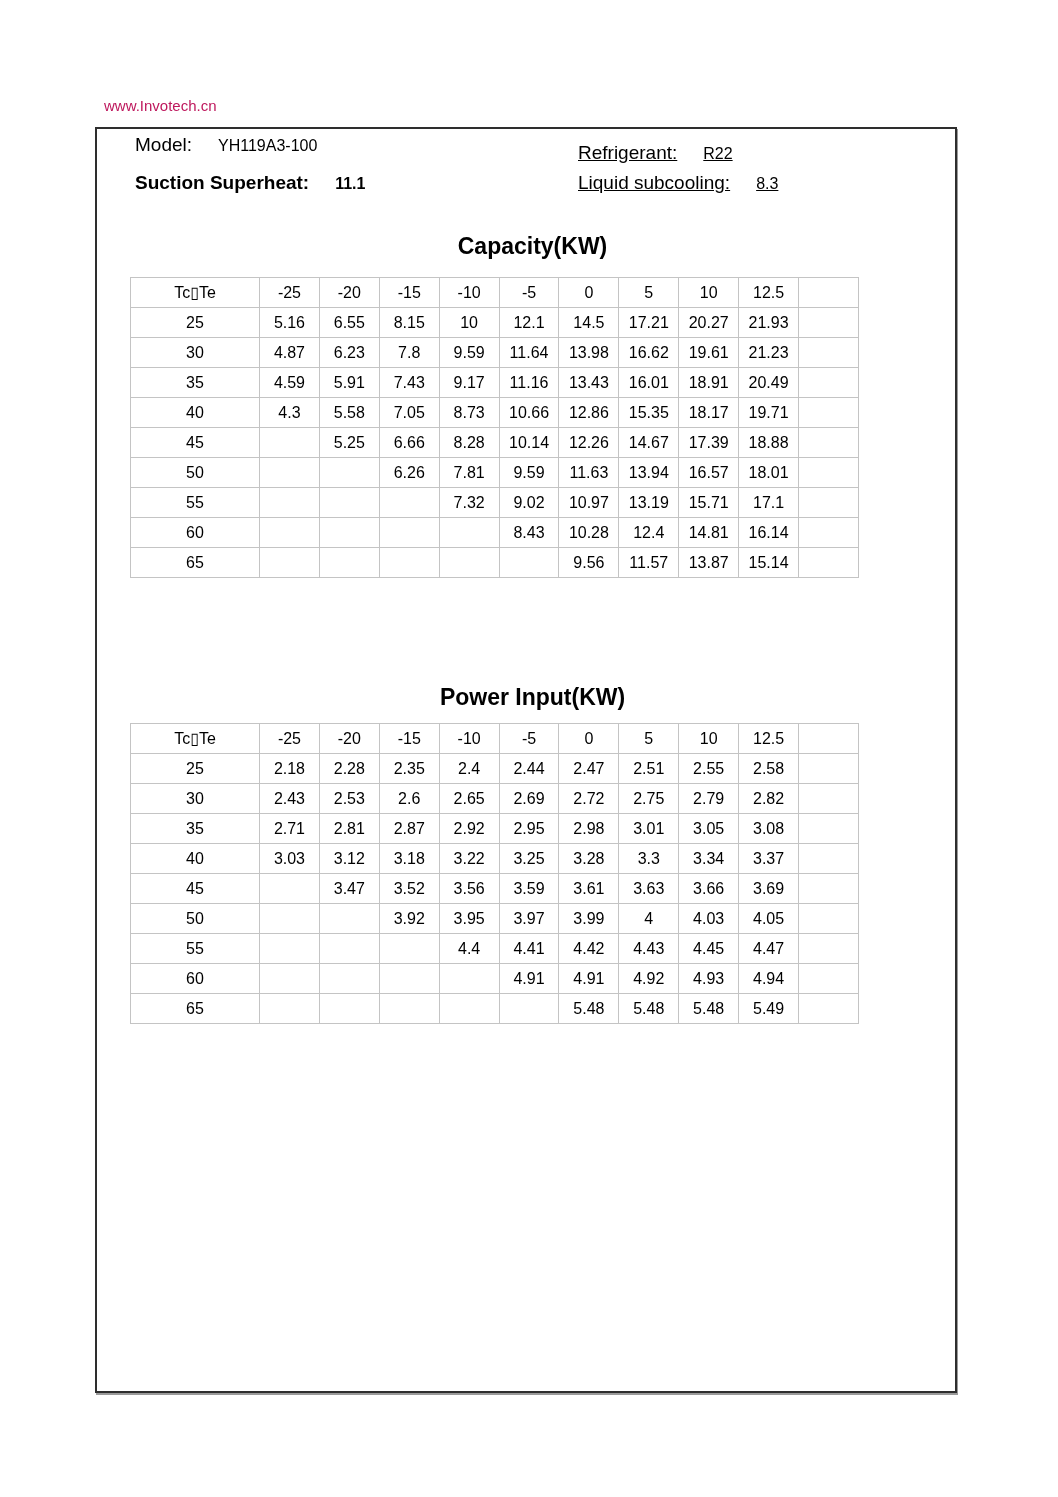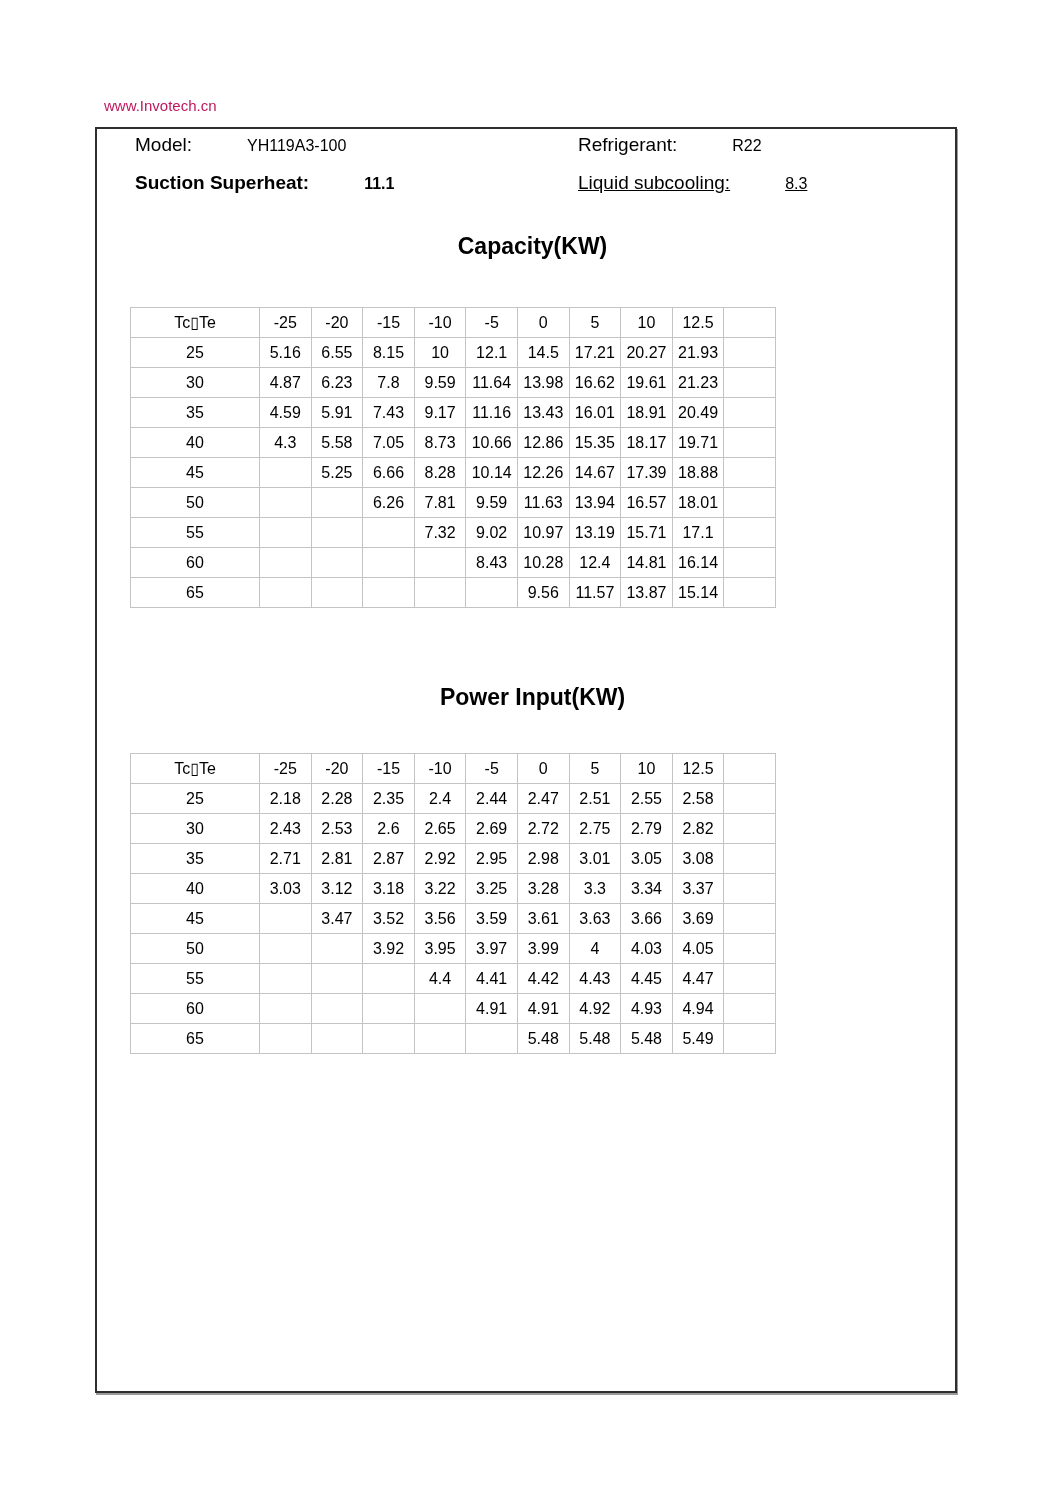--- a/index.html
+++ b/index.html
@@ -26,46 +26,44 @@
     height: 1266px;
     border: 2px solid #2e2e2e;
     background: #ffffff;
     box-shadow: 1px 2px 0 #9a9a9a;
   }
   .field {
     position: absolute;
     display: flex;
     align-items: baseline;
     white-space: nowrap;
-    gap: 29px;
   }
   .field .lbl { font-size: 19px; }
   .field .val { font-size: 16px; margin-left: 26px; }
   #field-model            { left: 135px; top: 134px; }
-  #field-refrigerant      { left: 578px; top: 134px; }
+  #field-refrigerant      { left: 578px; top: 142px; text-decoration: underline; }
   #field-suction-superheat{ left: 135px; top: 172px; font-weight: bold; }
   #field-liquid-subcooling{ left: 578px; top: 172px; text-decoration: underline; }
   .section-title {
     position: absolute;
     left: 130px;
     width: 805px;
     text-align: center;
     font-weight: bold;
     font-size: 23px;
   }
   #capacity-title { top: 233px; }
   #power-title    { top: 684px; }
   table.data-table {
     position: absolute;
     left: 130px;
-    width: 646px;
+    width: 729px;
     border-collapse: collapse;
     table-layout: fixed;
     background: #ffffff;
-    margin-top: 30px;
   }
   #capacity-table { top: 277px; }
   #power-table    { top: 723px; }
   table.data-table th,
   table.data-table td {
     border: 1px solid #c4c4c4;
     height: 30px;
     text-align: center;
     vertical-align: middle;
     font-size: 16px;

